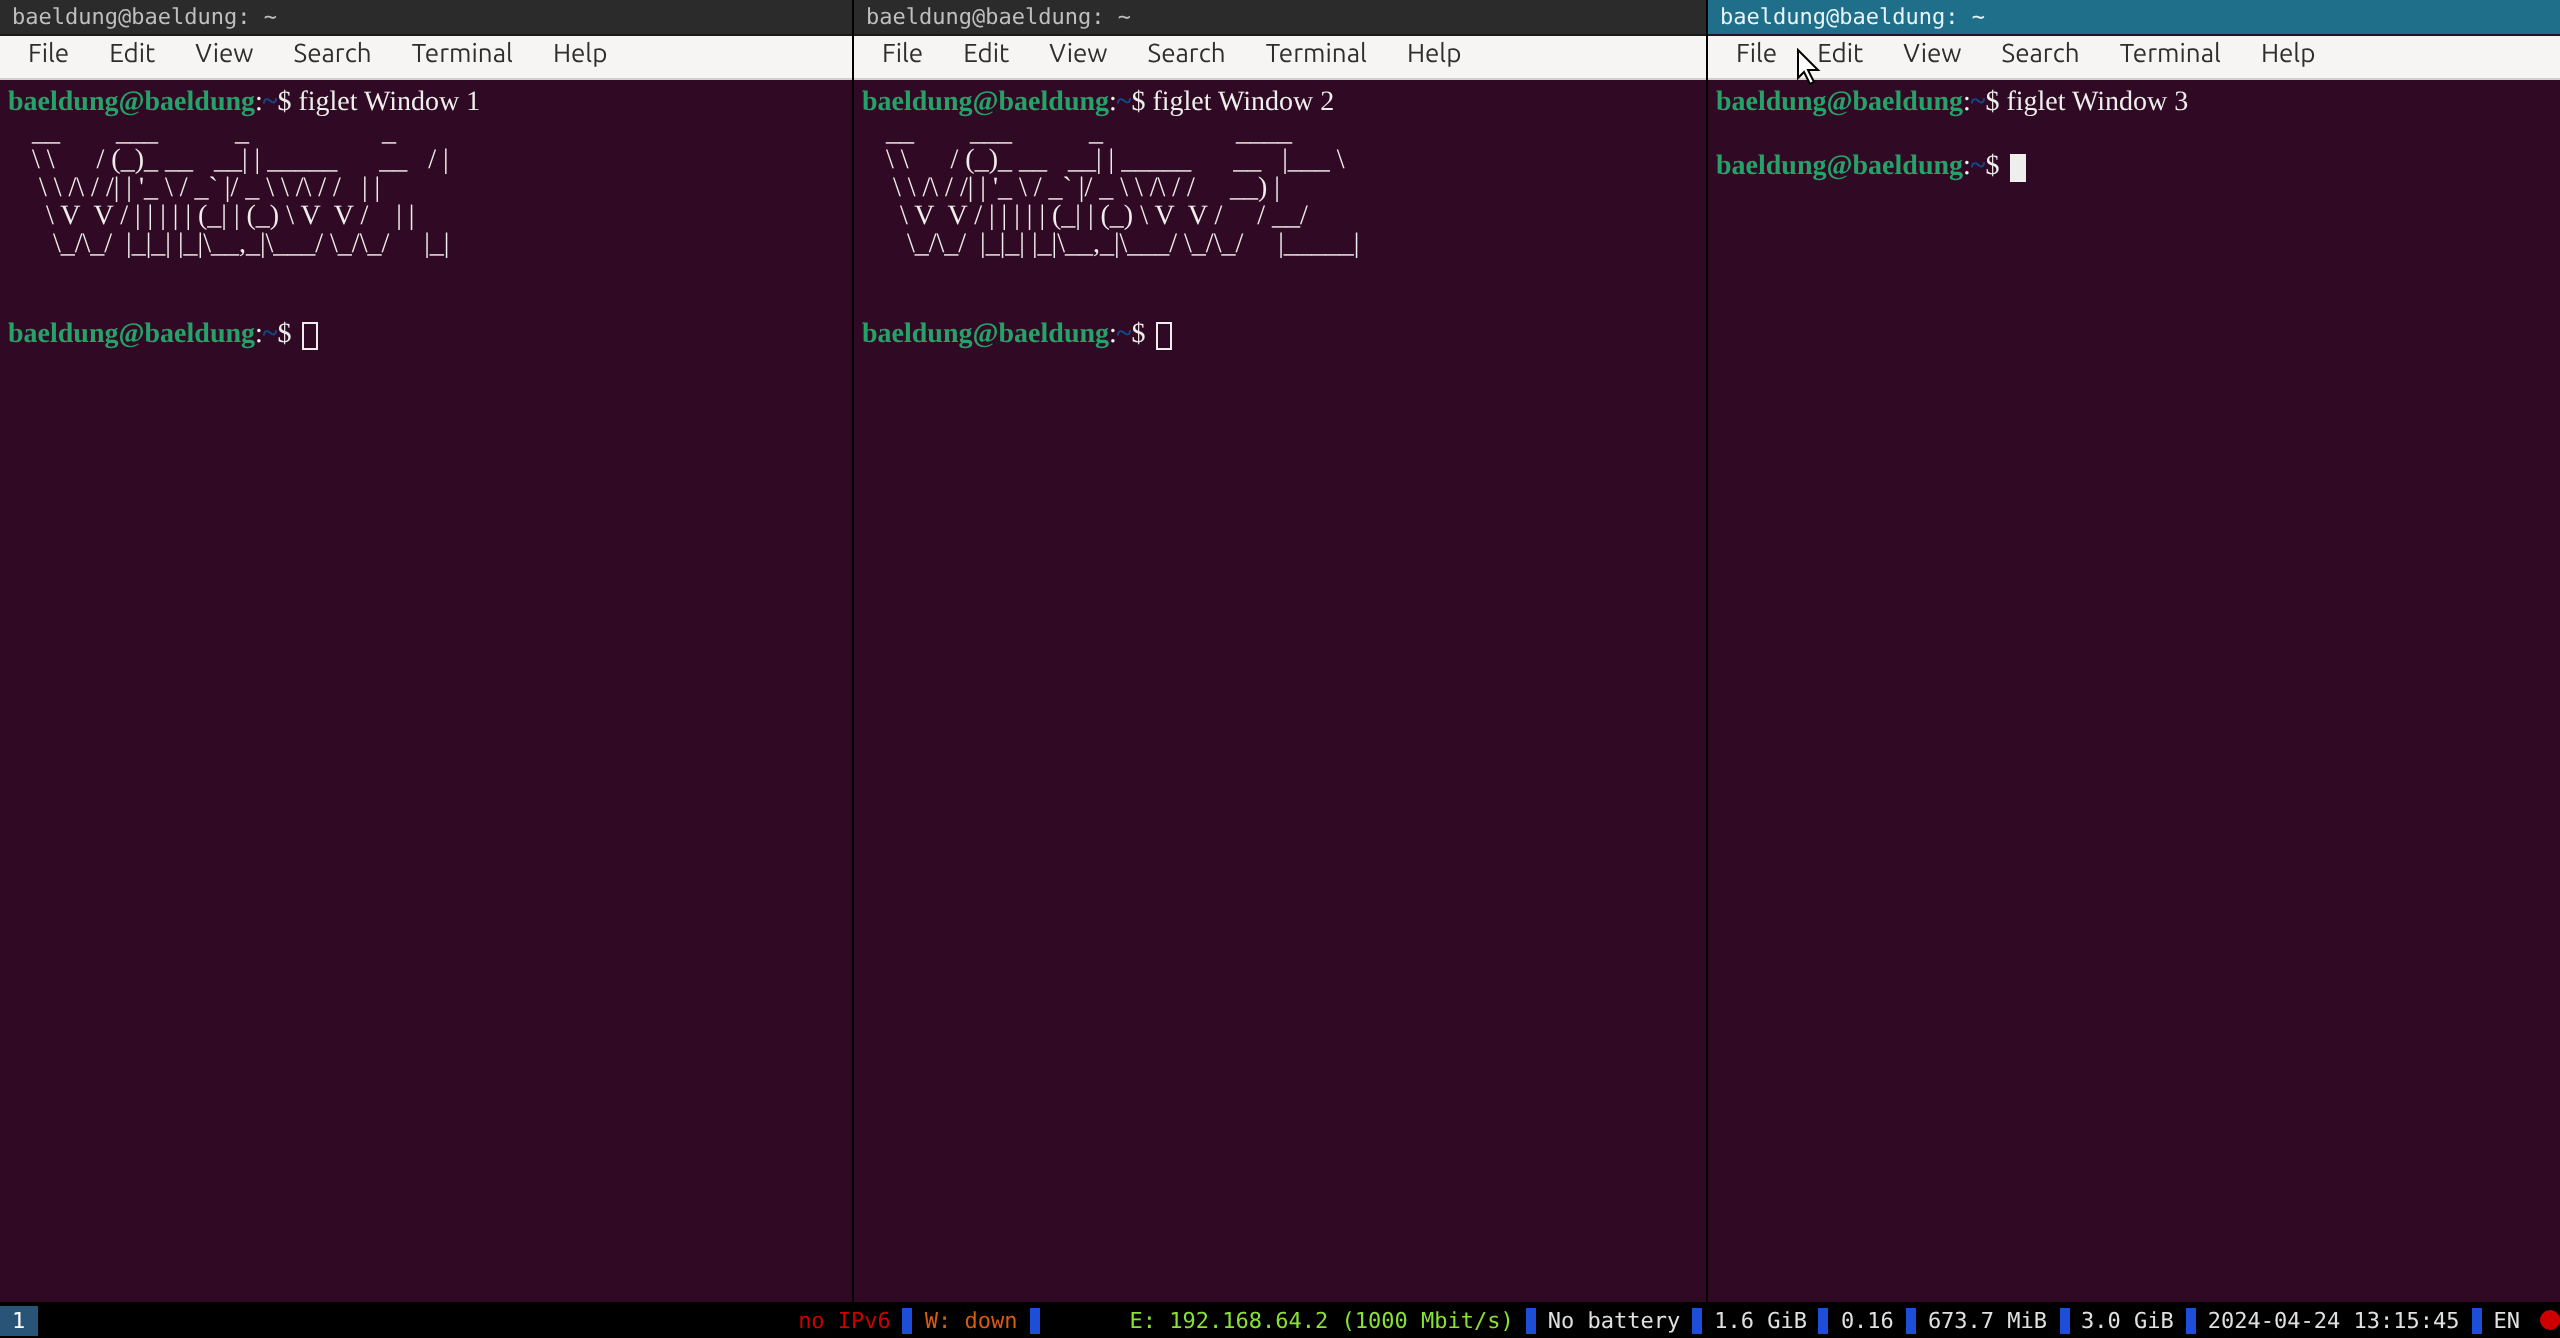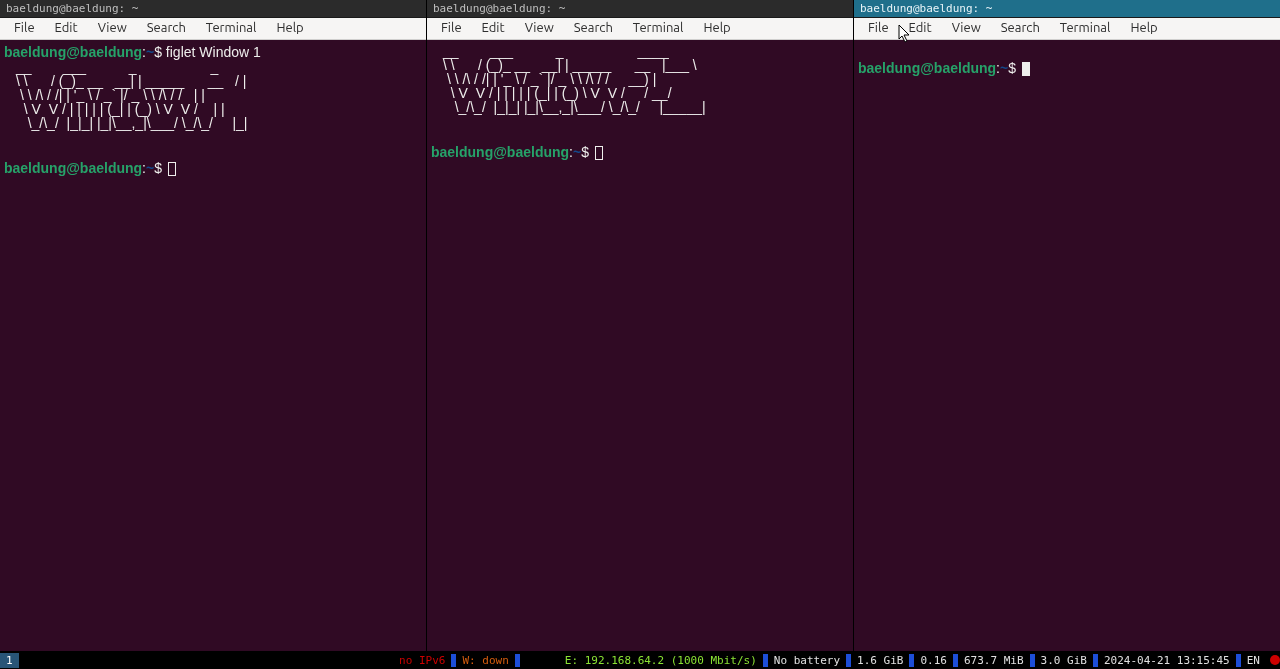--- a/index.html
+++ b/index.html
@@ -18,21 +18,21 @@
   .titlebar.active { background: #1f6f8b; color: #e8f4f8; }
   .pane.active .titlebar { background: #1f6f8b; color: #e8f4f8; }
   .menubar {
     height: 22px; background: #f6f5f4; color: #2e2e2e;
     display: flex; align-items: flex-start; gap: 0; padding: 0 4px;
     font-size: 13px; border-bottom: 1px solid #d0cfce;
   }
   .menu-item { padding: 2px 10px; cursor: pointer; }
   .term {
     flex: 1; background: #300a24; color: #eeeeec;
-    font-family: Liberation Sans, sans-serif;
+    font-family: Liberation Serif, serif;
     font-size: 14px; line-height: 16px; padding: 4px 4px;
     white-space: pre; overflow: hidden;
   }
   .prompt-user { color: #26a269; font-weight: bold; }
   .prompt-colon { color: #eeeeec; }
   .prompt-path { color: #12488b; font-weight: bold; }
   .prompt-dollar { color: #eeeeec; }
   .cmd { color: #eeeeec; }
   .figlet { color: #eeeeec; font-size: 14px; line-height: 14px; margin-left: 12px; }
   .cursor-empty {
@@ -95,54 +95,54 @@
       <div class="pane">
         <div class="titlebar">baeldung@baeldung: ~</div>
         <div class="menubar">
           <div class="menu-item">File</div>
           <div class="menu-item">Edit</div>
           <div class="menu-item">View</div>
           <div class="menu-item">Search</div>
           <div class="menu-item">Terminal</div>
           <div class="menu-item">Help</div>
         </div>
-        <div class="term"><div class="figlet">__        ___           _                   ____  
+        <div class="term"><div><span class="prompt-user">baeldung@baeldung</span><span class="prompt-colon">:</span><span class="prompt-path">~</span><span class="prompt-dollar">$ </span><span class="cmd">figlet Window 2</span></div><div class="figlet">__        ___           _                   ____  
 \ \      / (_)_ __   __| | _____      __   |___ \ 
  \ \ /\ / /| | '_ \ / _` |/ _ \ \ /\ / /     __) |
   \ V  V / | | | | | (_| | (_) \ V  V /     / __/ 
    \_/\_/  |_|_| |_|\__,_|\___/ \_/\_/     |_____|
                                                   </div>
 <div><span class="prompt-user">baeldung@baeldung</span><span class="prompt-colon">:</span><span class="prompt-path">~</span><span class="prompt-dollar">$ </span><span class="cursor-empty"></span></div></div>
       </div>
       <div class="pane active">
         <div class="titlebar active">baeldung@baeldung: ~</div>
         <div class="menubar">
           <div class="menu-item">File</div>
           <div class="menu-item">Edit</div>
           <div class="menu-item">View</div>
           <div class="menu-item">Search</div>
           <div class="menu-item">Terminal</div>
           <div class="menu-item">Help</div>
         </div>
-        <div class="term">
+        <div class="term"><div><span class="prompt-user">baeldung@baeldung</span><span class="prompt-colon">:</span><span class="prompt-path">~</span><span class="prompt-dollar">$ </span><span class="cmd">figlet Window 3</span></div>
 <div><span class="prompt-user">baeldung@baeldung</span><span class="prompt-colon">:</span><span class="prompt-path">~</span><span class="prompt-dollar">$ </span><span class="cursor-block"></span></div></div>
       </div>
     </div>
   <div class="statusbar">
     <span class="ws-badge">1</span>
     <span class="status-spacer"></span>
     <span class="seg first c-red">no IPv6</span>
     <span class="seg c-orange">W: down</span>
     <span class="seg c-green">E: 192.168.64.2 (1000 Mbit/s)</span>
     <span class="seg c-white">No battery</span>
     <span class="seg c-white">1.6 GiB</span>
     <span class="seg c-white">0.16</span>
     <span class="seg c-white">673.7 MiB</span>
     <span class="seg c-white">3.0 GiB</span>
-    <span class="seg c-white">2024-04-21 13:15:45</span>
+    <span class="seg c-white">2024-04-24 13:15:45</span>
     <span class="seg c-white">EN</span>
     <span class="close-ball"></span>
   </div>
 </div>
 
 <svg class="mouse-cursor" viewBox="0 0 14 20" style="left: 898px; top: 24px;">
   <path d="M1 1 L1 15 L4 12 L7 18 L9 17 L6 11 L11 11 Z" fill="#ffffff" stroke="#000" stroke-width="1"></path>
 </svg>
 
 </body></html>

